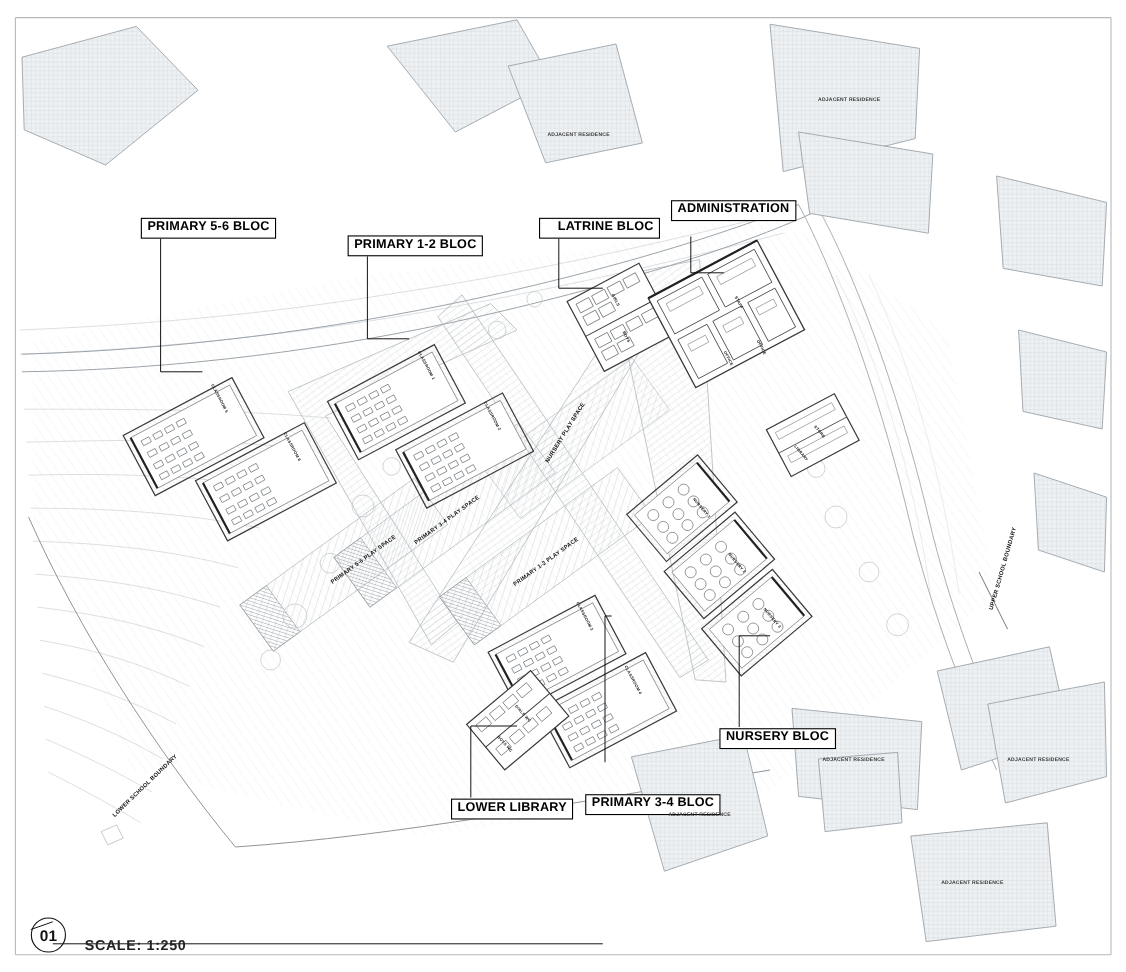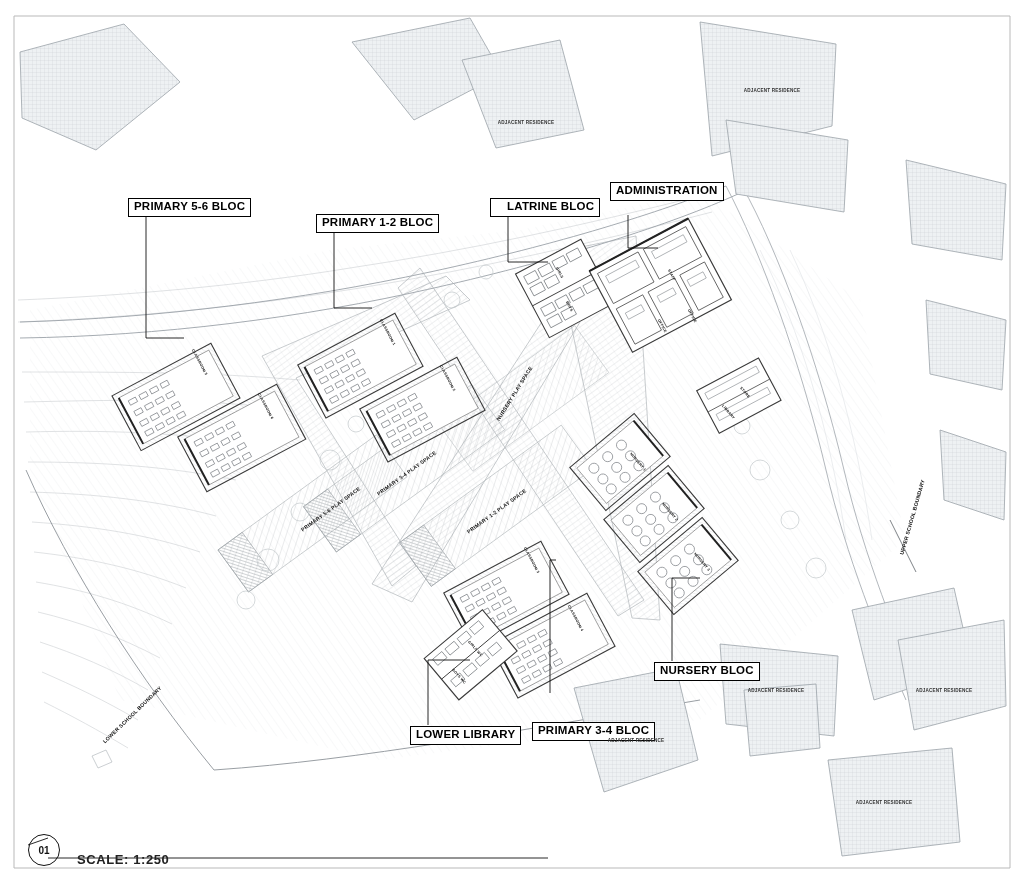--- a/index.html
+++ b/index.html
@@ -19,21 +19,21 @@
   .rlab.t5{font-size:3.6px;}
   .rlab.t6{font-size:5.2px;}
   
   .nlab{position:absolute;font-size:4.6px;font-weight:bold;color:#333;
         white-space:nowrap;transform:translate(-50%,-50%);letter-spacing:.2px;}
   
   #titleblock{position:absolute;left:28px;top:828px;width:520px;height:46px;}
   #tbcircle{position:absolute;left:0;top:6px;width:30px;height:30px;
             border:1.1px solid #111;border-radius:50%;
             display:flex;align-items:center;justify-content:center;
-            font-size:10px;font-weight:bold;text-align:right;}
+            font-size:14px;font-weight:bold;text-align:right;}
   #tbtitle{position:absolute;left:48px;top:4px;font-size:15.5px;
            font-weight:bold;letter-spacing:.3px;}
   #tbscale{position:absolute;left:49px;top:24px;font-size:13px;
            font-weight:bold;letter-spacing:.6px;color:#222;}
 </style>
 </head>
 <body>
 
 <div id="sheet">
 

